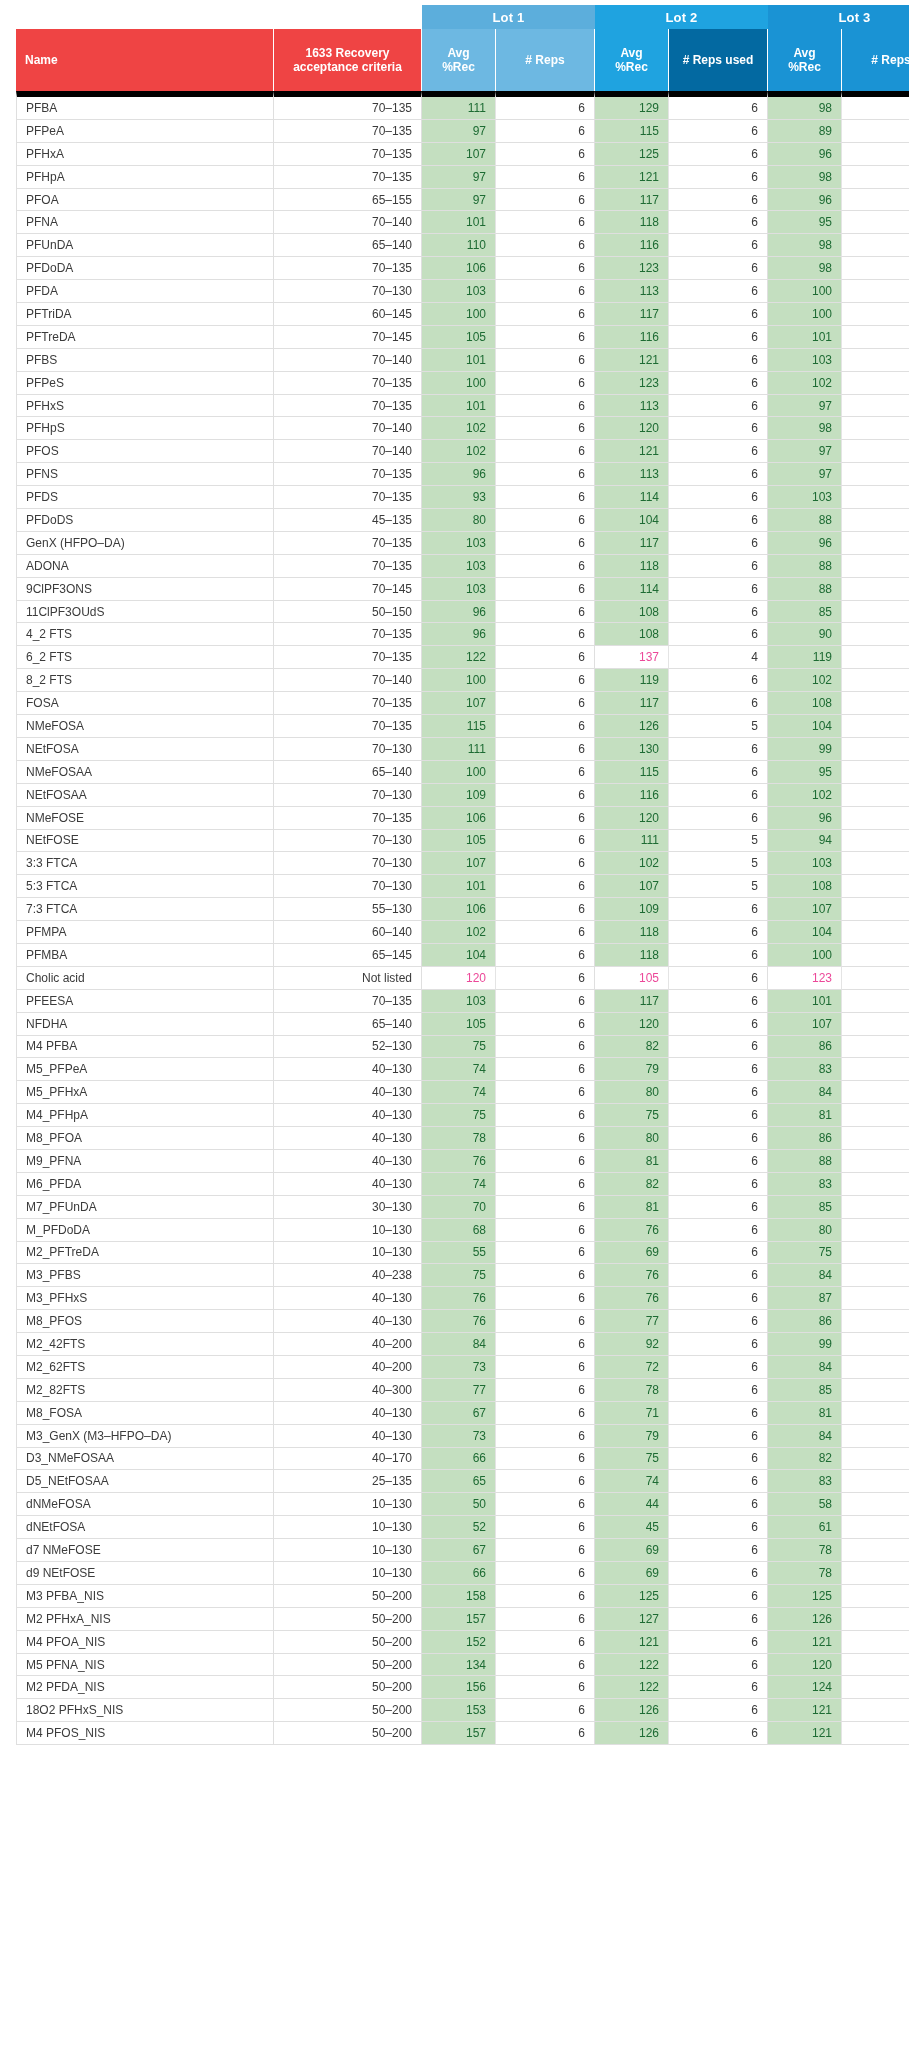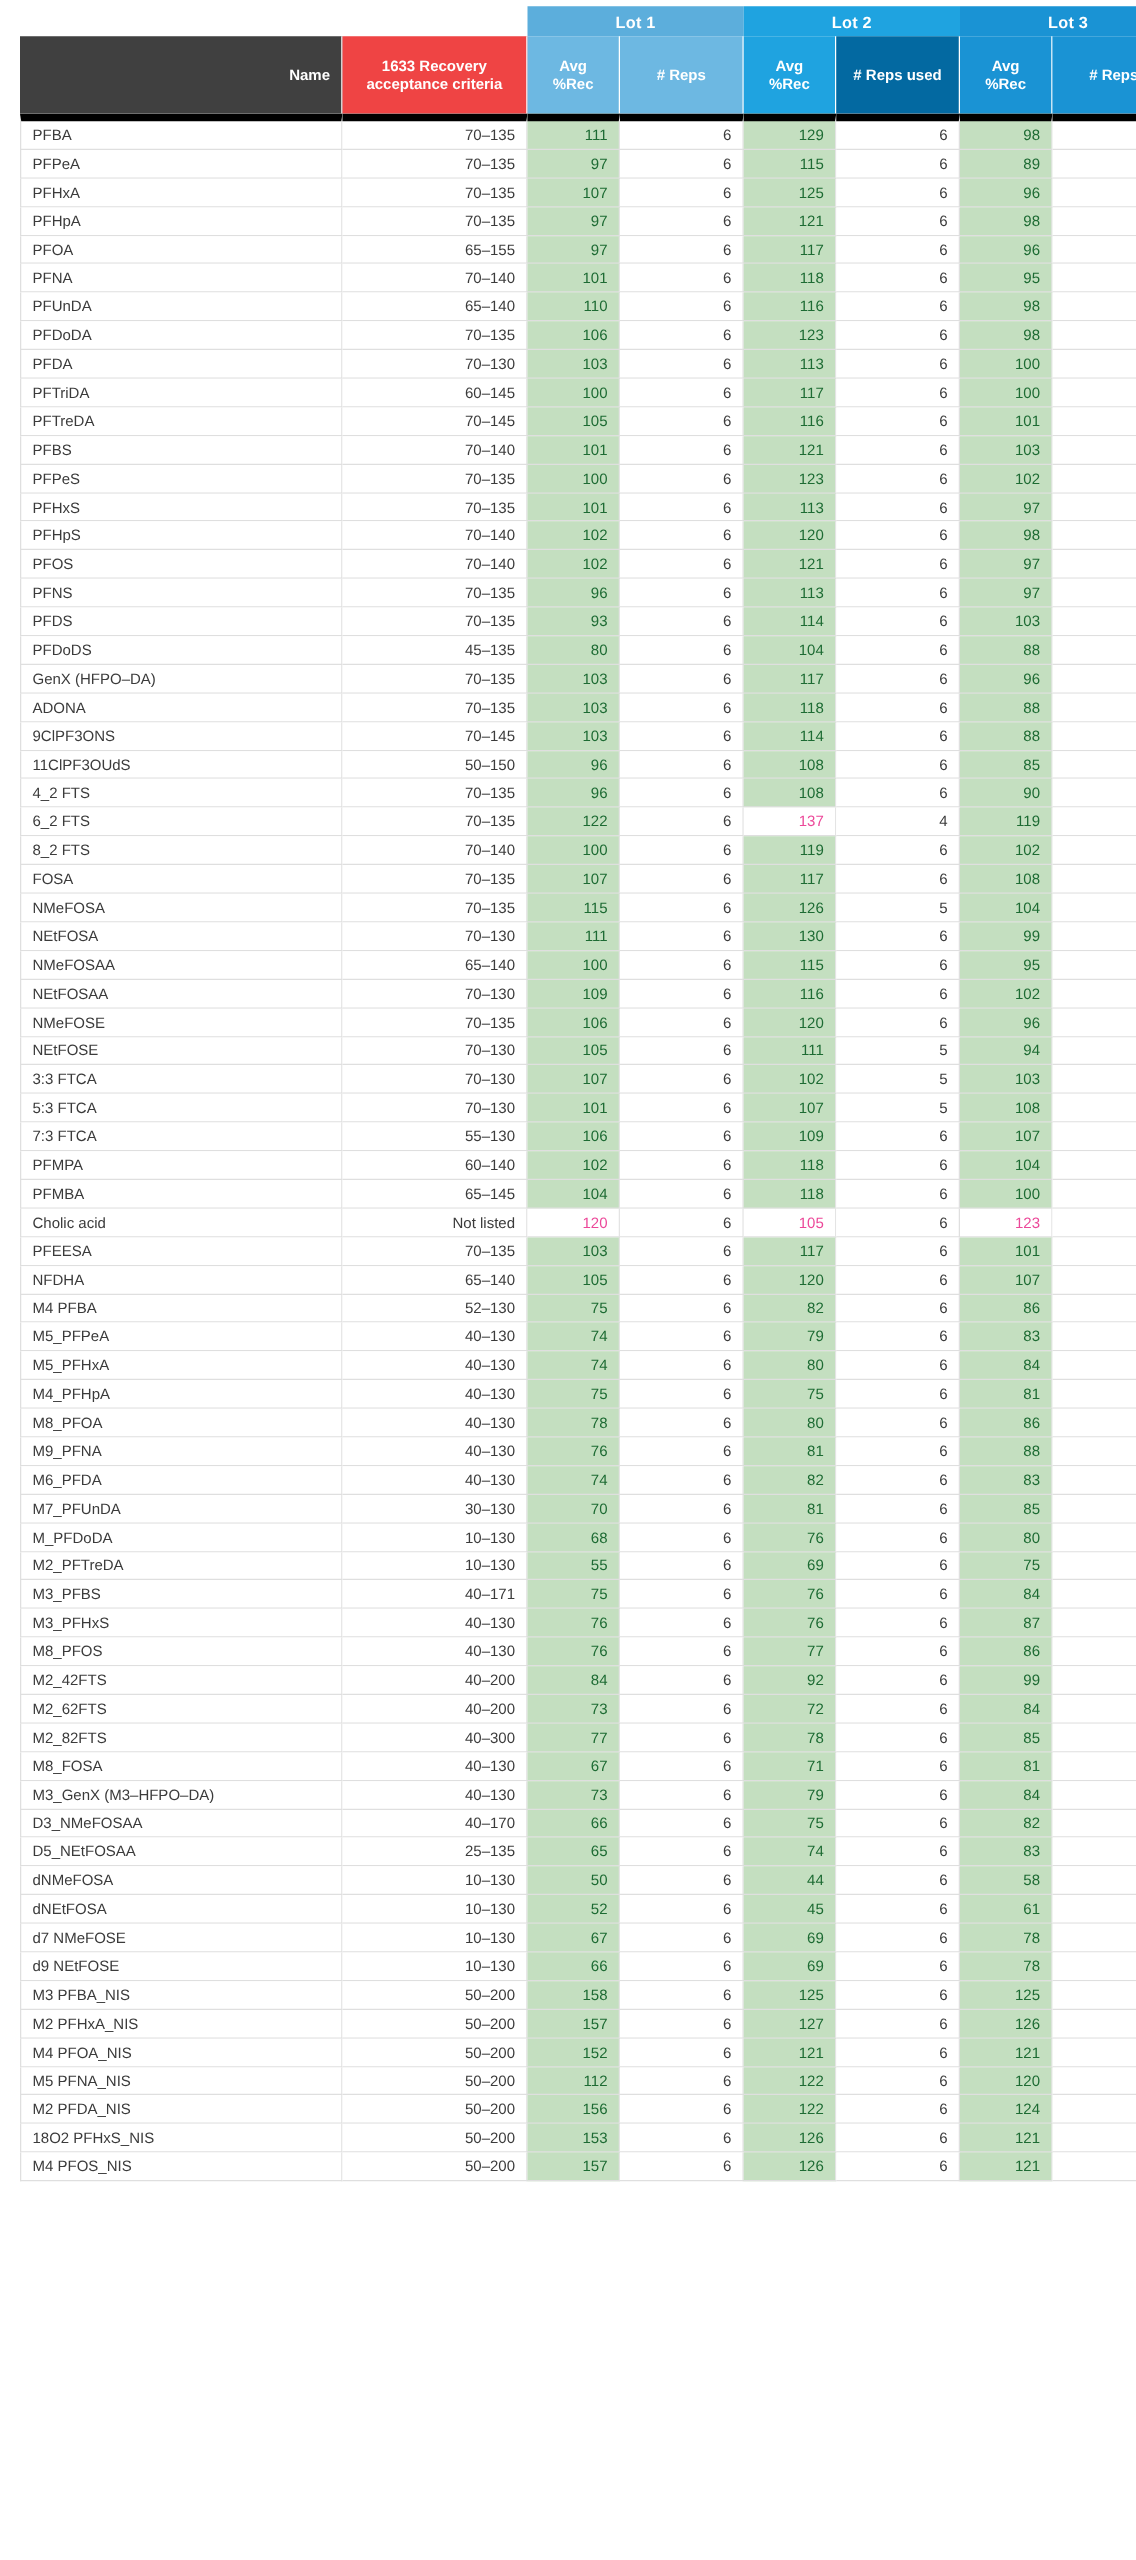--- a/index.html
+++ b/index.html
@@ -54,21 +54,21 @@
   tr.head-row th {
     height: 62px;
     padding: 0 9px;
     font-size: 12px;
     font-weight: bold;
     color: #ffffff;
     vertical-align: middle;
     line-height: 1.18;
     border-right: 1px solid #ffffff;
   }
-  th.h-name  { background: #404040; text-align: right; }
+  th.h-name  { background: #ef4444; text-align: left; }
   th.h-crit  { background: #ef4444; text-align: center; }
   th.h-l1    { background: #6DB8E2; text-align: center; }
   th.h-l1b   { background: #6DB8E2; text-align: center; }
   th.h-l2    { background: #1FA3E0; text-align: center; }
   th.h-l2b   { background: #0369a1; text-align: center; }
   th.h-l3    { background: #1A93D4; text-align: center; }
   th.h-l3b   { background: #1A93D4; text-align: center; border-right: none; }
 
   
   tbody td {
@@ -648,21 +648,21 @@
           <td class="crit">10–130</td>
           <td class="val pass">55</td>
           <td class="reps">6</td>
           <td class="val pass">69</td>
           <td class="reps">6</td>
           <td class="val pass">75</td>
           <td class="reps">6</td>
         </tr>
         <tr>
           <td class="name">M3_PFBS</td>
-          <td class="crit">40–171</td>
+          <td class="crit">40–238</td>
           <td class="val pass">75</td>
           <td class="reps">6</td>
           <td class="val pass">76</td>
           <td class="reps">6</td>
           <td class="val pass">84</td>
           <td class="reps">6</td>
         </tr>
         <tr>
           <td class="name">M3_PFHxS</td>
           <td class="crit">40–130</td>
@@ -819,21 +819,21 @@
           <td class="val pass">152</td>
           <td class="reps">6</td>
           <td class="val pass">121</td>
           <td class="reps">6</td>
           <td class="val pass">121</td>
           <td class="reps">6</td>
         </tr>
         <tr>
           <td class="name">M5 PFNA_NIS</td>
           <td class="crit">50–200</td>
-          <td class="val pass">112</td>
+          <td class="val pass">134</td>
           <td class="reps">6</td>
           <td class="val pass">122</td>
           <td class="reps">6</td>
           <td class="val pass">120</td>
           <td class="reps">6</td>
         </tr>
         <tr>
           <td class="name">M2 PFDA_NIS</td>
           <td class="crit">50–200</td>
           <td class="val pass">156</td>

